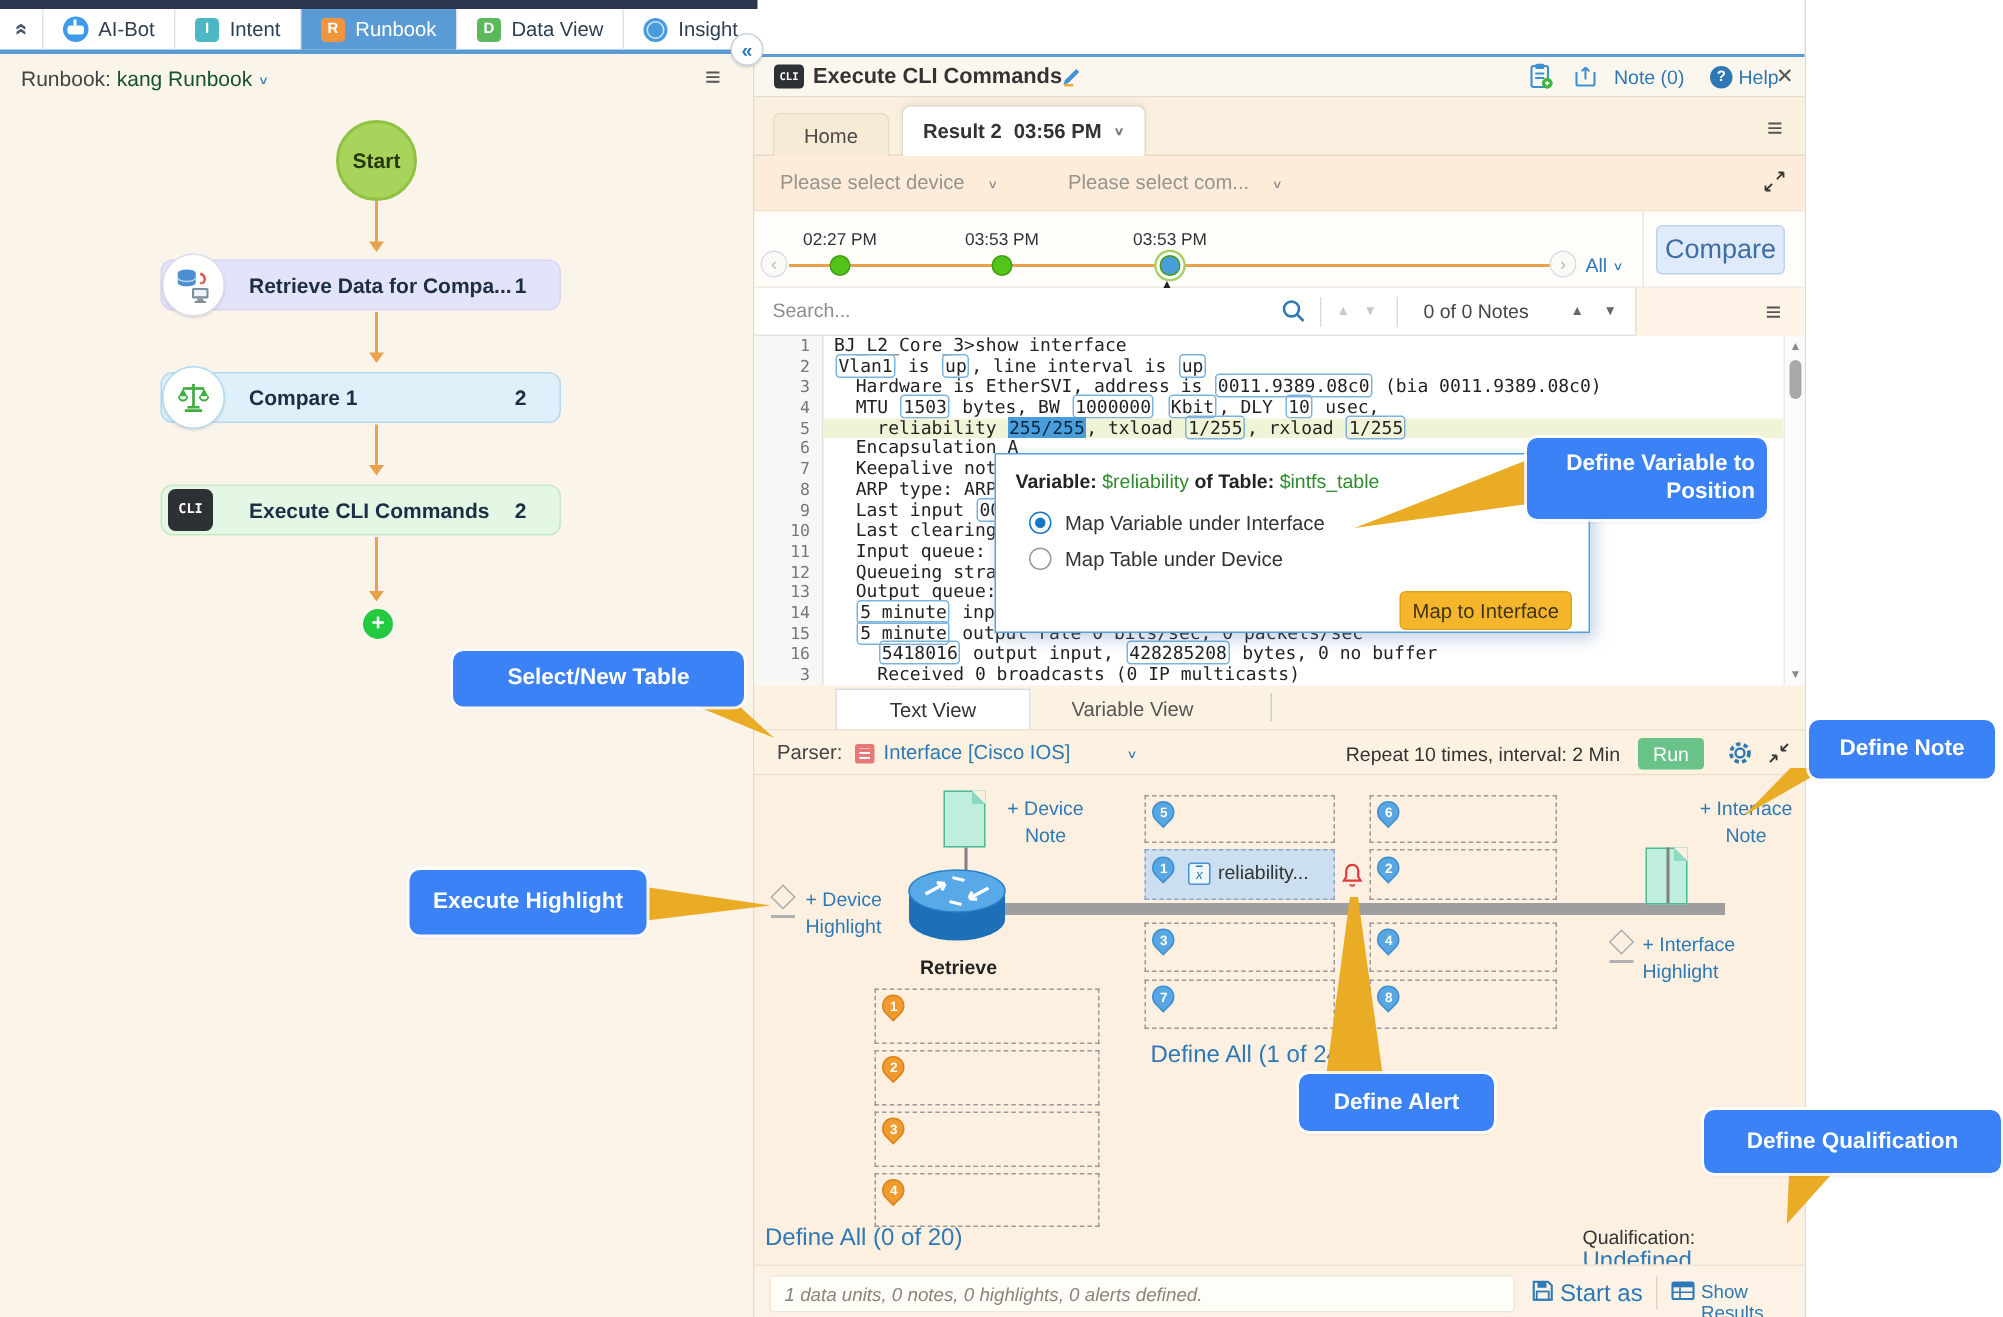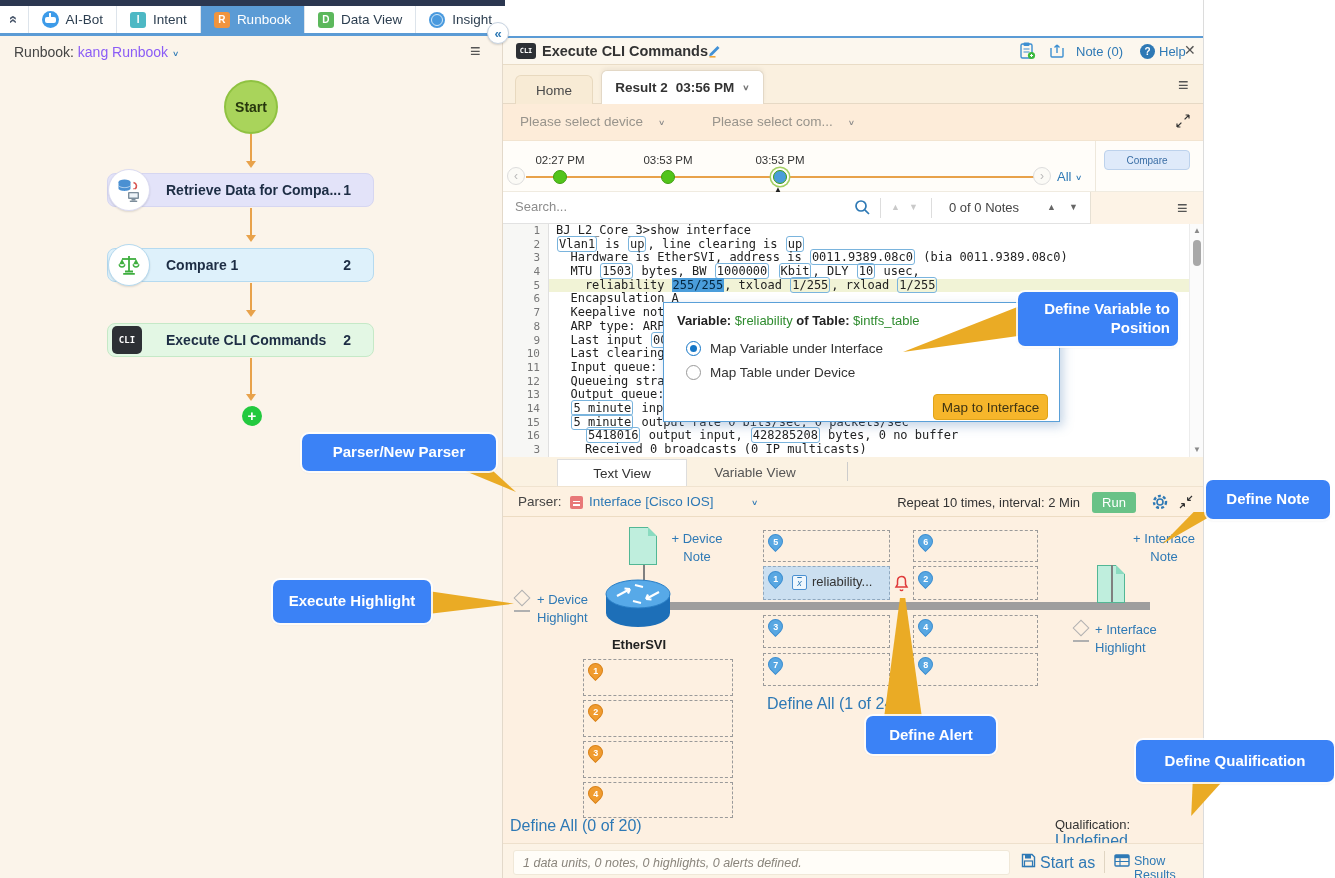--- a/index.html
+++ b/index.html
@@ -18,21 +18,21 @@
   .sqicon { width:16px; height:16px; border-radius:3px; color:#fff; font-size:10px; font-weight:bold; display:flex; align-items:center; justify-content:center; }
   .robot { width:17px; height:17px; border-radius:50%; background:#3d9be9; position:relative; }
   .robot::after { content:''; position:absolute; left:3px; top:6px; width:11px; height:6px; background:#fff; border-radius:2px; }
   .robot::before { content:''; position:absolute; left:7.5px; top:2px; width:2px; height:4px; background:#fff; }
   .globe { width:16px; height:16px; border-radius:50%; background:#4a9ade; position:relative; }
   .globe::after { content:''; position:absolute; inset:2px; border-radius:50%; border:1.5px solid #cfe7f8; }
 
   
   #leftpanel { left:0; top:36px; width:503px; height:842px; background:#fbf4ea; border-right:1px solid #e3d9ca; }
   #lp-header { left:14px; top:44px; font-size:14px; color:#444; }
-  #lp-header .name { color:#8b5cf6; }
+  #lp-header .name { color:#14532d; }
   .caret { color:inherit; font-size:10px; display:inline-block; transform:scaleY(.75); }
   .burger { font-size:18px; color:#555; line-height:1; }
   #start-node { left:224px; top:80px; width:54px; height:54px; border-radius:50%; background:#a9d45b; border:2px solid #8fc241; display:flex; align-items:center; justify-content:center; font-size:14px; font-weight:bold; color:#27370d; }
   .varrow { width:2px; background:#e8a24b; left:250px; }
   .varrow::after { content:''; position:absolute; bottom:-7px; left:-4px; border:5px solid transparent; border-top:7px solid #e8a24b; }
   .flowbox { left:107px; width:267px; height:34px; border-radius:8px; display:flex; align-items:center; justify-content:space-between; padding:0 22px 0 58px; font-size:14px; font-weight:bold; color:#1d2d44; }
   .iconcirc { width:42px; height:42px; border-radius:50%; background:#fff; display:flex; align-items:center; justify-content:center; box-shadow:0 1px 2px rgba(0,0,0,.12); }
   .clibadge { background:#2d3035; color:#fff; font-family:"DejaVu Sans Mono", monospace; font-weight:bold; display:flex; align-items:center; justify-content:center; border-radius:5px; }
   #plus-node { left:242px; top:406px; width:20px; height:20px; border-radius:50%; background:#23c93f; color:#fff; font-size:15px; font-weight:bold; display:flex; align-items:center; justify-content:center; line-height:0; }
 
@@ -51,21 +51,21 @@
   #rp-selectors { left:503px; top:104px; width:700px; height:37px; background:#fdecd9; border-bottom:1px solid #f2e4d0; }
   .selgray { font-size:13.5px; color:#98948c; }
 
   #rp-timeline { left:503px; top:141px; width:700px; height:51px; background:#fffdf9; border-bottom:1px solid #f0ebe0; }
   .tl-circle { width:18px; height:18px; border-radius:50%; border:1px solid #ddd; background:#fbfaf6; color:#b9b9b9; font-size:12px; display:flex; align-items:center; justify-content:center; line-height:0; }
   #tl-line { left:23px; top:35px; width:512px; height:2px; background:#e8a24b; }
   .tl-dot { width:14px; height:14px; border-radius:50%; background:#52c41a; border:1px solid #3f9e12; }
   .tl-dot.sel { box-shadow:0 0 0 2px #fffdf9, 0 0 0 3.5px #a3cf62; }
   .tl-label { width:70px; text-align:center; font-size:11.5px; color:#333; }
   #tl-marker { left:271px; top:44px; font-size:8px; color:#222; }
-  #compare-btn { left:601px; top:9px; width:86px; height:20px; background:#dfeafa; border:1px solid #bdd2ec; border-radius:4px; color:#3a6ea5; font-size:10px; display:flex; align-items:center; justify-content:center; }
+  #compare-btn { left:601px; top:9px; width:86px; height:33px; background:#dfeafa; border:1px solid #bdd2ec; border-radius:4px; color:#3a6ea5; font-size:18px; display:flex; align-items:center; justify-content:center; }
   #tl-sep { left:592px; top:0; height:51px; border-left:1px solid #eee8dc; }
 
   #rp-search { left:503px; top:192px; width:700px; height:32px; background:#fff; border-bottom:1px solid #e2e2e2; }
   .vsep { border-left:1px solid #ddd; height:20px; top:6px; }
   .arr { font-size:9px; color:#c9c9c9; }
   .arr.dark { color:#666; }
   #search-right-seg { left:587px; top:0; width:113px; height:32px; background:#fdf3e6; border-left:1px solid #e6e0d4; }
 
   
   #codearea { left:503px; top:224px; width:686px; height:233px; background:#fff; overflow:hidden; font-family:"DejaVu Sans Mono", monospace; }
@@ -307,21 +307,21 @@
   </div>
 
   <div class="abs" id="codearea">
       <div id="code-lines">
         <div class="cl">
           <span class="ln">1</span>
           <span class="ct"><span>BJ_L2_Core_3&gt;show interface</span></span>
         </div>
         <div class="cl">
           <span class="ln">2</span>
-          <span class="ct"><span class="tok">Vlan1</span><span> is </span><span class="tok">up</span><span>, line clearing is </span><span class="tok">up</span></span>
+          <span class="ct"><span class="tok">Vlan1</span><span> is </span><span class="tok">up</span><span>, line interval is </span><span class="tok">up</span></span>
         </div>
         <div class="cl">
           <span class="ln">3</span>
           <span class="ct"><span>  Hardware is EtherSVI, address is </span><span class="tok">0011.9389.08c0</span><span> (bia 0011.9389.08c0)</span></span>
         </div>
         <div class="cl">
           <span class="ln">4</span>
           <span class="ct"><span>  MTU </span><span class="tok">1503</span><span> bytes, BW </span><span class="tok">1000000</span><span> </span><span class="tok">Kbit</span><span>, DLY </span><span class="tok">10</span><span> usec,</span></span>
         </div>
         <div class="cl hl">
@@ -446,21 +446,21 @@
     <div class="abs maplabel" style="left:34px; top:74px; width:66px; text-align:left;">+ Device Highlight</div>
 
     <svg class="abs" style="left:100px; top:50px;" width="70" height="66" viewBox="0 0 70 66">
       <ellipse cx="35" cy="46" rx="32" ry="14" fill="#1d6fb8"></ellipse>
       <rect x="3" y="27" width="64" height="19" fill="#1d6fb8"></rect>
       <ellipse cx="35" cy="27" rx="32" ry="14" fill="#57a9e8" stroke="#2a7fc6"></ellipse>
       <path d="M14 29 27 22M27 22l-5.5-.5M27 22l-2 4.5" stroke="#fff" stroke-width="2.2" fill="none"></path>
       <path d="M56 25 43 32M43 32l5.5.5M43 32l2-4.5" stroke="#fff" stroke-width="2.2" fill="none"></path>
       <path d="M30 34l8 2M40 20l-8-2" stroke="#fff" stroke-width="2" fill="none"></path>
     </svg>
-    <div class="abs" id="hostname" style="left:91px; top:120px;">EtherSVI</div>
+    <div class="abs" id="hostname" style="left:91px; top:120px;">Retrieve</div>
 
     <div class="abs slot" style="left:260px; top:13px; width:127px; height:32px;">
       <div class="pin" style="left:4px; top:3px;">
           <span>5</span>
         </div>
     </div>
     <div class="abs slot" style="left:410px; top:13px; width:125px; height:32px;">
       <div class="pin" style="left:4px; top:3px;">
           <span>6</span>
         </div>
@@ -540,21 +540,21 @@
     </div>
   </div>
 
   <div class="abs tail" style="left:884px; top:598px; width:38px; height:120px; clip-path:polygon(42% 0, 56% 0, 100% 100%, 0 100%);"></div>
   <div class="abs co" style="left:866px; top:716px; width:130px; height:38px;">Define Alert</div>
 
   <div class="abs tail" style="left:1178px; top:776px; width:60px; height:40px; clip-path:polygon(25% 0, 82% 0, 22% 100%);"></div>
   <div class="abs co" style="left:1136px; top:740px; width:198px; height:42px;">Define Qualification</div>
 
   <div class="abs tail" style="left:448px; top:464px; width:68px; height:28px; clip-path:polygon(0 0, 55% 0, 100% 100%);"></div>
-  <div class="abs co" style="left:302px; top:434px; width:194px; height:37px;">Parser/New Parser</div>
+  <div class="abs co" style="left:302px; top:434px; width:194px; height:37px;">Select/New Table</div>
 
   <div class="abs tail" style="left:428px; top:591px; width:86px; height:23px; clip-path:polygon(0 0, 0 100%, 100% 55%);"></div>
   <div class="abs co" style="left:273px; top:580px; width:158px; height:43px;">Execute Highlight</div>
 
   <div class="abs" id="rp-bottom">
     <div class="abs" id="status-box">1 data units, 0 notes, 0 highlights, 0 alerts defined.</div>
     <div class="abs" style="left:518px; top:9px;">
       <svg width="15" height="15" viewBox="0 0 15 15">
           <path d="M1.5 1.5h9.5L13.5 4v9.5h-12z" fill="none" stroke="#2e79b5" stroke-width="1.4"></path>
           <rect x="4" y="1.5" width="6" height="4" fill="#2e79b5"></rect>

